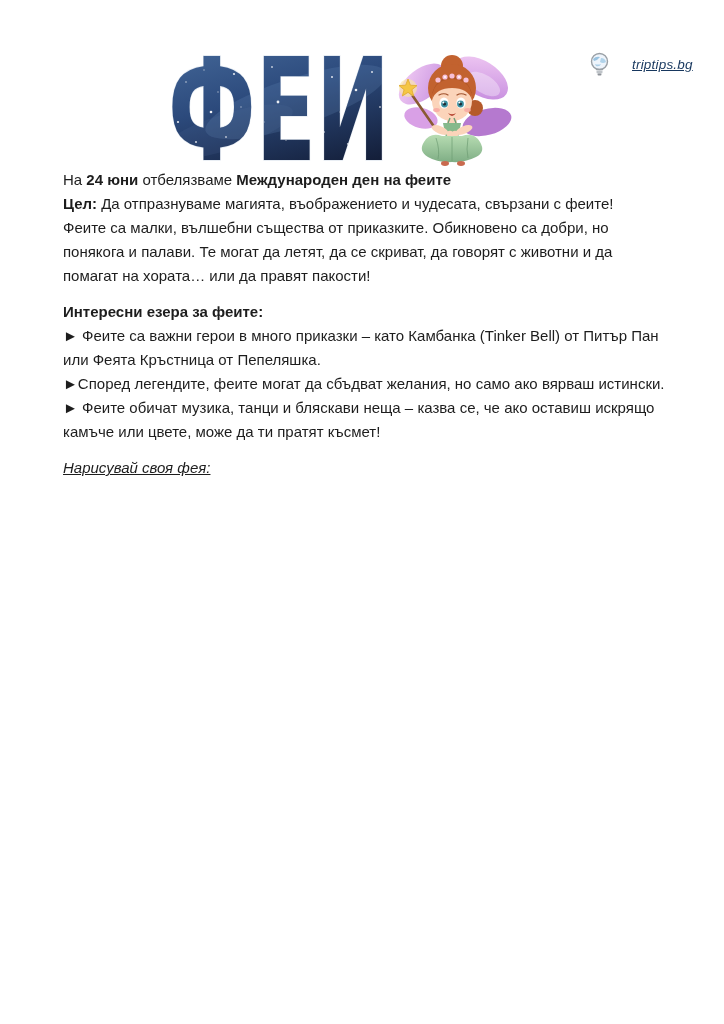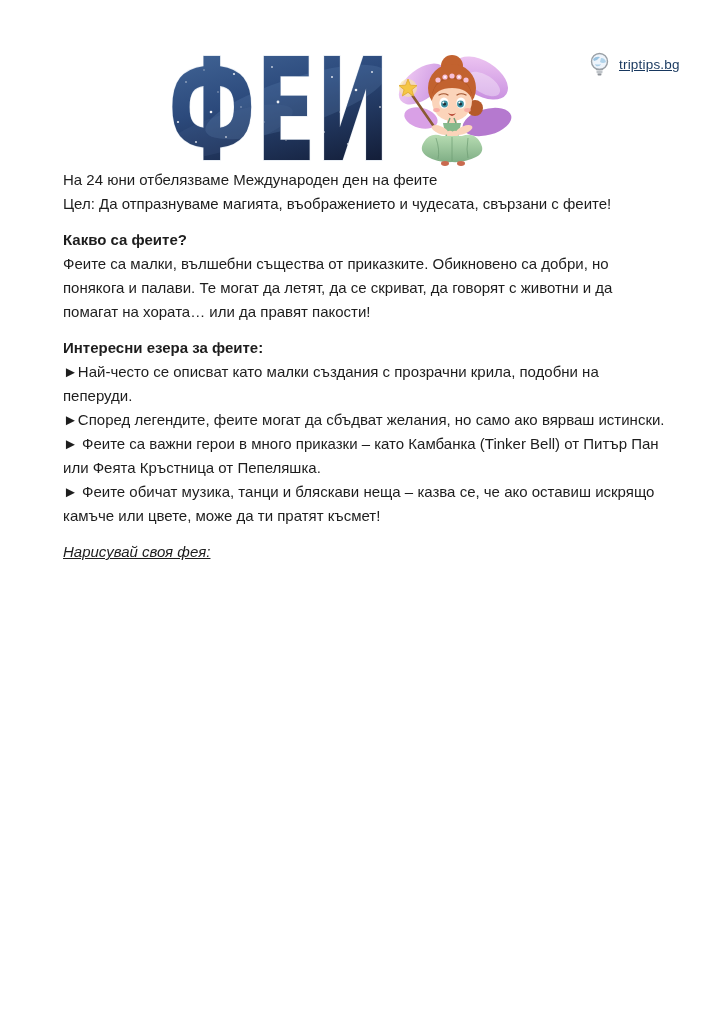--- a/index.html
+++ b/index.html
@@ -6,38 +6,38 @@
   html,body { background:#ffffff; }
   body { font-family:"Liberation Sans","DejaVu Sans",sans-serif; }
   .page {
     position:relative; width:724px; height:1024px;
     background:#ffffff; margin:0 auto; overflow:hidden;
   }
 
   
   .logo {
     position:absolute; left:588px; top:52px;
-    display:flex; align-items:center; gap:8px;
+    display:flex; align-items:center; gap:21px;font-style:italic;
   }
   .logo-text {
     font-size:13.5px; color:#17375e; text-decoration:underline;
     letter-spacing:0.2px; cursor:pointer;
   }
 
   
   .title-svg { position:absolute; left:166px; top:52px; }
   .fairy-svg { position:absolute; left:388px; top:44px; }
 
   
   .content {
     position:absolute; left:63px; top:168px; width:604px;
     font-size:15px; line-height:24px; color:#1d1d1d;
   }
   .content p { margin:0; }
-  b, .bold { font-weight:normal; }
+  b, .bold { font-weight:bold; }
   .gap-top { margin-top:12px !important; }
   .heading { font-weight:bold; }
   .draw-prompt { font-style:italic; margin-top:12px !important;text-decoration:underline; }
 </style>
 </head>
 <body>
 
 <div class="page">
 
   <div class="logo">
@@ -184,25 +184,23 @@
     <ellipse cx="57" cy="119.5" rx="4" ry="2.4" fill="#c96a4f"></ellipse>
     <ellipse cx="73" cy="119.5" rx="4" ry="2.4" fill="#c96a4f"></ellipse>
   </svg>
 
   <div class="content">
 
     <p><span>На </span><b>24 юни</b><span> отбелязваме </span><b>Международен ден на феите</b></p>
 
     <p><b>Цел:</b><span> Да отпразнуваме магията, въображението и чудесата, свързани с феите!</span></p>
 
-    <p class="heading gap-top">Какво са феите?</p>
     <p>Феите са малки, вълшебни същества от приказките. Обикновено са добри, но понякога и палави. Те могат да летят, да се скриват, да говорят с животни и да помагат на хората… или да правят пакости!</p>
 
     <p class="heading gap-top">Интересни езера за феите:</p>
-    <p>►Най-често се описват като малки създания с прозрачни крила, подобни на пеперуди.</p>
+    <p>► Феите са важни герои в много приказки – като Камбанка (Tinker Bell) от Питър Пан или Феята Кръстница от Пепеляшка.</p>
     <p>►Според легендите, феите могат да сбъдват желания, но само ако вярваш истински.</p>
-    <p>► Феите са важни герои в много приказки – като Камбанка (Tinker Bell) от Питър Пан или Феята Кръстница от Пепеляшка.</p>
     <p>► Феите обичат музика, танци и бляскави неща – казва се, че ако оставиш искрящо камъче или цвете, може да ти пратят късмет!</p>
 
     <p class="draw-prompt">Нарисувай своя фея:</p>
 
   </div>
 </div>
 
 </body></html>

